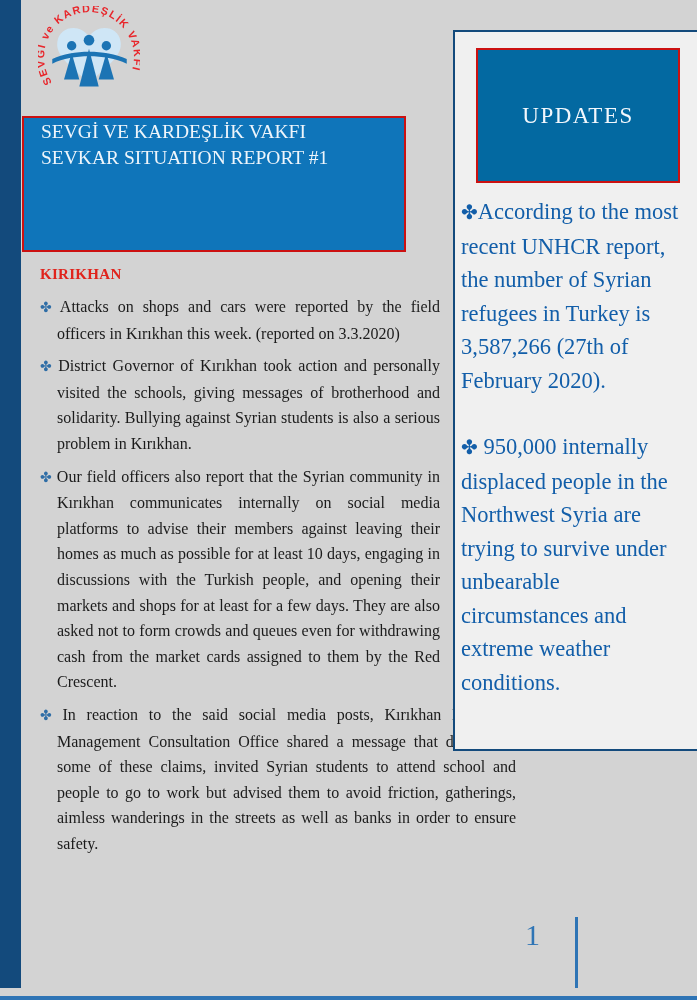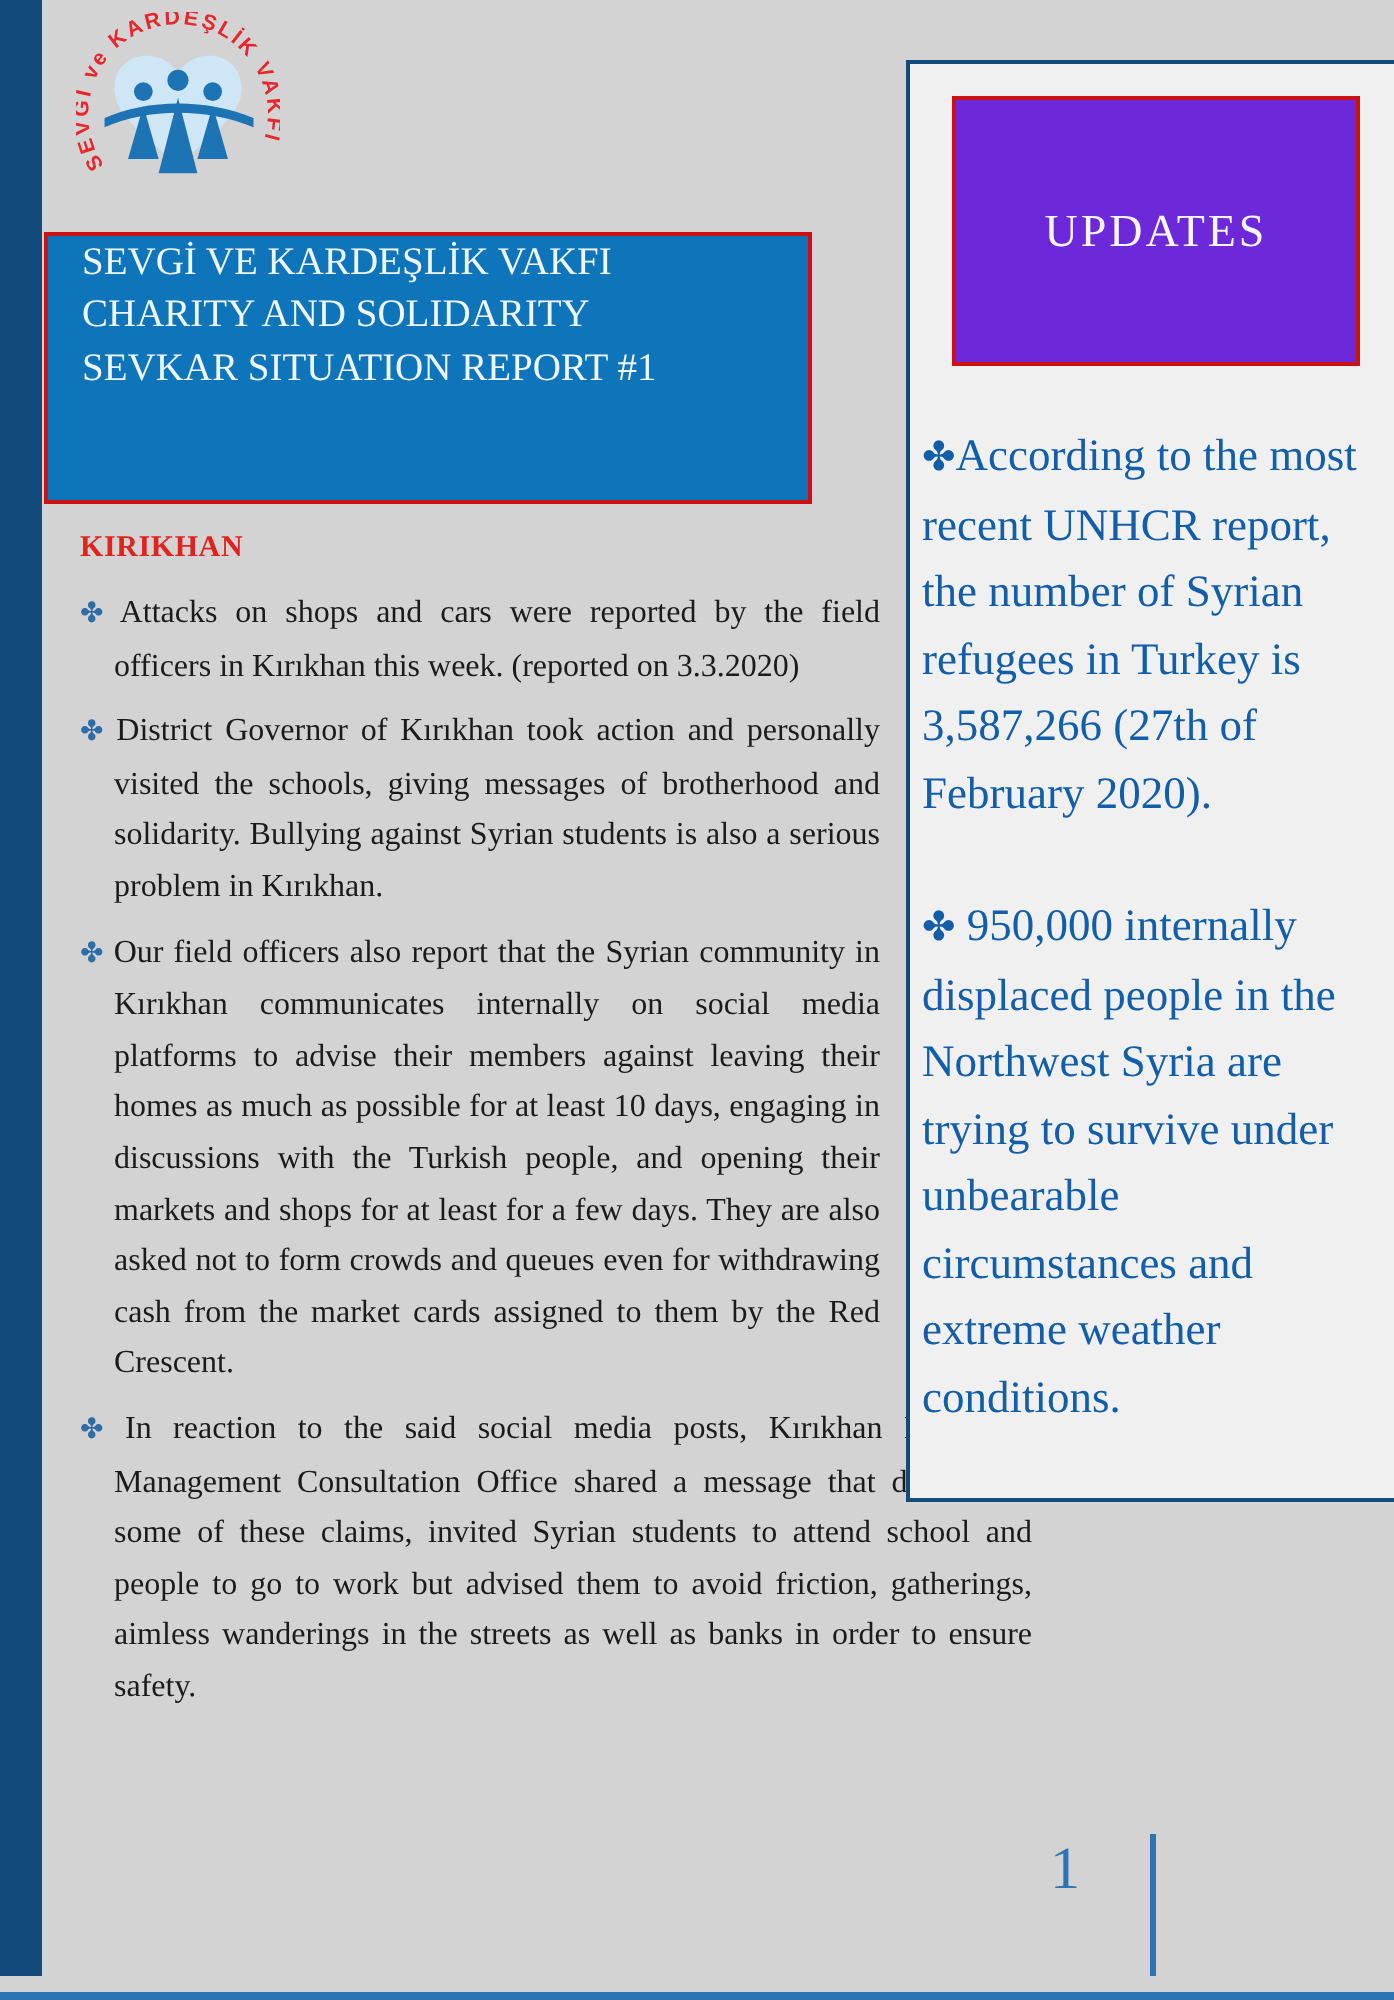--- a/index.html
+++ b/index.html
@@ -20,26 +20,26 @@
   .left-col{left:40px;top:266px;width:400px;}
   .section-heading{color:#e0231c;font-size:15px;font-weight:bold;margin:0 0 11px 0;
                    letter-spacing:.3px;}
   .bullet{font-size:16px;line-height:25.6px;text-align:justify;margin:0 0 7px 0;
           text-indent:-17px;padding-left:17px;color:#1b1b1b;}
   .bullet .bi{color:#2e6da6;font-family:"DejaVu Sans", sans-serif;font-size:14px;}
   .bullet.wide{width:459px;}
 
   .updates-panel{left:453px;top:30px;width:244px;height:721px;background:#f0f0f0;
                  border:2px solid #134a7c;border-right:none;box-sizing:border-box;}
-  .updates-box{margin:16px 0 0 21px;width:200px;height:131px;background:#6d28d9;
+  .updates-box{margin:16px 0 0 21px;width:200px;height:131px;background:#0369a1;
                border:2px solid #cc1111;display:flex;align-items:center;justify-content:center;
                color:#f2f7fc;font-size:23px;letter-spacing:1.5px;}
   .u-item{margin:0;padding:0 12px 0 6px;font-size:22.5px;line-height:33.5px;color:#125ea9;
           text-align:left;}
-  .u-item.first{margin-top:28px;margin-bottom:33px;}
+  .u-item.first{margin-top:12px;margin-bottom:33px;}
   .u-item .bi{font-family:"DejaVu Sans", sans-serif;font-size:20px;color:#125ea9;}
 
   .page-number{left:525px;top:918px;font-size:30px;color:#2e74b5;}
   .footer-line{left:575px;top:917px;width:3px;height:71px;background:#2e74b5;}
 </style>
 </head>
 <body>
 
 <div class="page">
 
@@ -60,21 +60,20 @@
       <path d="M33 46 L25.5 72 L40.5 72 Z" fill="#1c74b4"></path>
       <path d="M67 46 L59.5 72 L74.5 72 Z" fill="#1c74b4"></path>
       <text font-family="Liberation Sans, sans-serif" font-size="10.5" font-weight="bold" letter-spacing="1.4" fill="#e8262b">
         <textPath href="#circpath" startOffset="0">SEVGİ ve KARDEŞLİK VAKFI</textPath>
       </text>
     </svg>
   </div>
 
   <div class="abs header-box">
     <div>SEVGİ VE KARDEŞLİK VAKFI</div>
-    <div>CHARITY AND SOLIDARITY</div>
     <div>SEVKAR SITUATION REPORT #1</div>
   </div>
 
   <div class="abs left-col">
     <h2 class="section-heading">KIRIKHAN</h2>
 
 
     <p class="bullet"><span class="bi">✤</span> <span>Attacks on shops and cars were reported by the field officers in Kırıkhan this week. (reported on 3.3.2020)</span></p>
 
     <p class="bullet"><span class="bi">✤</span> <span>District Governor of Kırıkhan took action and personally visited the schools, giving messages of brotherhood and solidarity. Bullying against Syrian students is also a serious problem in Kırıkhan.</span></p>

